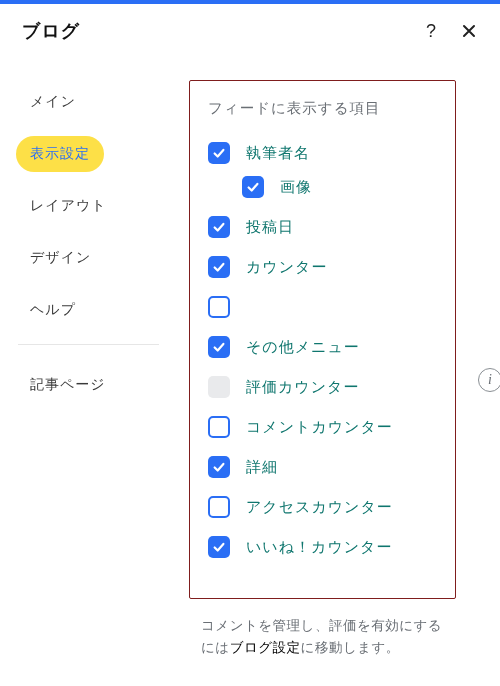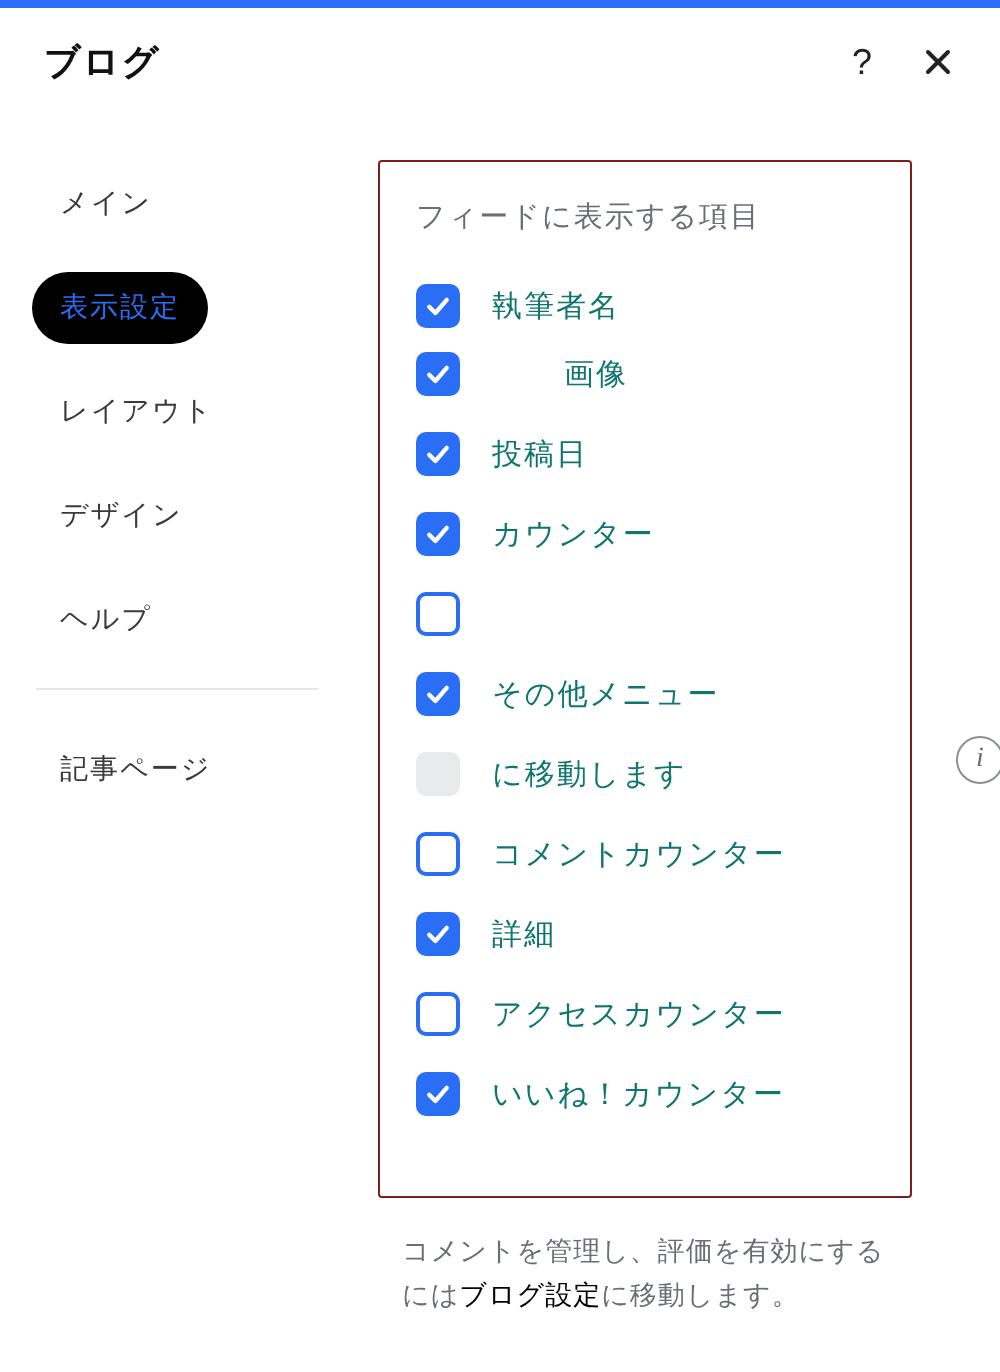--- a/index.html
+++ b/index.html
@@ -4,27 +4,27 @@
 <style>
   * { box-sizing: border-box; margin: 0; padding: 0; }
   html, body { width: 500px; height: 686px; overflow: hidden; font-family: -apple-system, "Helvetica Neue", Arial, "Hiragino Kaku Gothic ProN", "Hiragino Sans", Meiryo, sans-serif; background: #fff; }
   .topbar { height: 4px; background: #2a6ef5; width: 100%; }
   .header { display: flex; align-items: center; padding: 14px 18px 12px 22px; }
   .header-title { font-size: 18px; font-weight: 700; color: #111; letter-spacing: 1px; flex: 1; }
   .header-icon { width: 26px; height: 26px; display: flex; align-items: center; justify-content: center; color: #222; margin-left: 12px; font-size: 18px; }
   .body { display: flex; height: calc(686px - 4px - 48px); }
   .sidebar { width: 175px; padding: 28px 14px 0 16px; border-right: none; }
   .side-item { font-size: 14px; color: #3a3a3a; padding: 9px 14px; border-radius: 18px; margin-bottom: 16px; cursor: pointer; letter-spacing: 1px; }
-  .side-item.active { background: #000000; color: #2a6ef5; display: inline-block; }
+  .side-item.active { background: #fde047; color: #2a6ef5; display: inline-block; }
   .side-sep { border: none; border-top: 1px solid #e6e6e6; margin: 14px 2px 22px 2px; }
   .content { flex: 1; padding: 24px 18px 0 0; position: relative; }
   .highlight-box { border: 1px solid #7f1d1d; border-radius: 2px; padding: 0 18px 22px 18px; margin: 0 26px 16px 14px; position: relative; }
   .section-title { font-size: 14.5px; color: #6a6f75; padding: 18px 0 14px 0; letter-spacing: 1px; }
   .check-row { display: flex; align-items: center; margin: 10px 0 18px 0; }
-  .check-row.sub { margin-top: -6px; gap: 36px; }
+  .check-row.sub { margin-left: 34px; margin-top: -6px; }
   .checkbox { width: 22px; height: 22px; border-radius: 5px; display: flex; align-items: center; justify-content: center; margin-right: 16px; flex-shrink: 0; cursor: pointer; }
   .checkbox.checked { background: #2a6ef5; }
   .checkbox.unchecked { border: 2px solid #2a6ef5; background: #fff; }
   .checkbox.disabled { background: #e9eaec; cursor: default; }
   .checkbox svg { width: 14px; height: 14px; }
   .check-label { font-size: 15px; color: #0f766e; letter-spacing: 1px; }
   .info-badge { position: absolute; right: -2px; top: 312px; width: 24px; height: 24px; border: 1.5px solid #8a8f94; border-radius: 50%; display: flex; align-items: center; justify-content: center; font-family: Georgia, serif; font-style: italic; font-size: 14px; color: #6a6f75; }
   .footnote { font-size: 13.5px; color: #6a6f75; line-height: 1.6; margin: 0 26px 0 26px; letter-spacing: 0.5px; }
   .footnote a { color: #000000; text-decoration: none; }
 </style>
@@ -94,21 +94,21 @@
           <div class="check-row">
             <div class="checkbox checked">
               <svg viewBox="0 0 16 16">
                 <path d="M3 8.5 L6.5 12 L13 4.5" stroke="#fff" stroke-width="2.5" fill="none" stroke-linecap="round" stroke-linejoin="round"></path>
               </svg>
             </div>
             <span class="check-label">その他メニュー</span>
           </div>
           <div class="check-row">
             <div class="checkbox disabled"></div>
-            <span class="check-label">に移動します</span>
+            <span class="check-label">評価カウンター</span>
           </div>
           <div class="check-row">
             <div class="checkbox unchecked"></div>
             <span class="check-label">コメントカウンター</span>
           </div>
           <div class="check-row">
             <div class="checkbox checked">
               <svg viewBox="0 0 16 16">
                 <path d="M3 8.5 L6.5 12 L13 4.5" stroke="#fff" stroke-width="2.5" fill="none" stroke-linecap="round" stroke-linejoin="round"></path>
               </svg>

